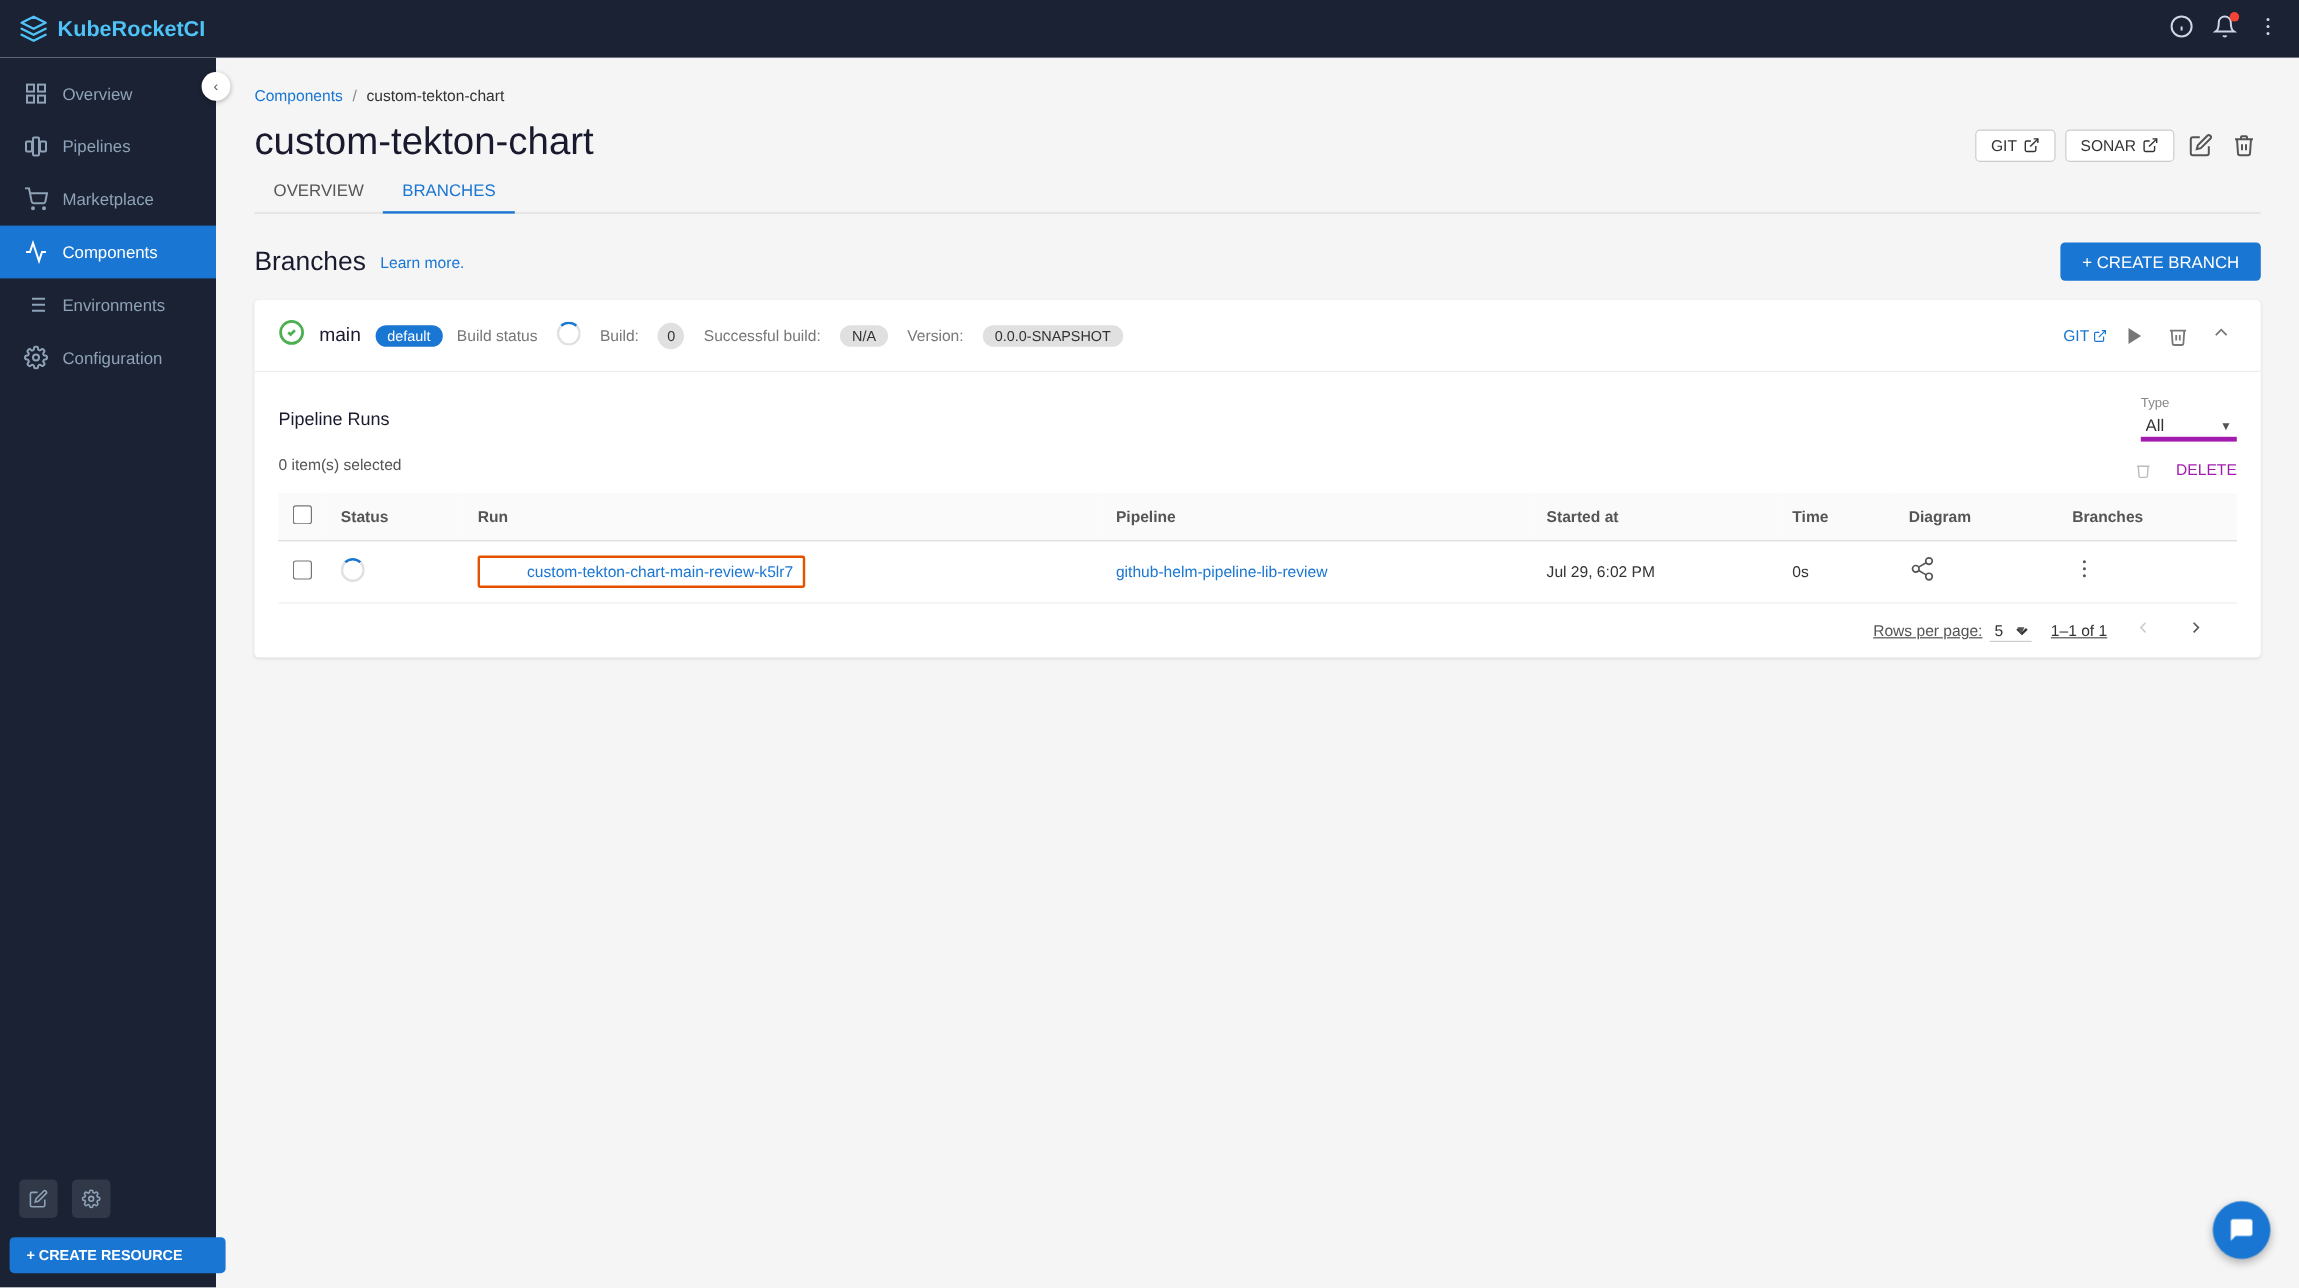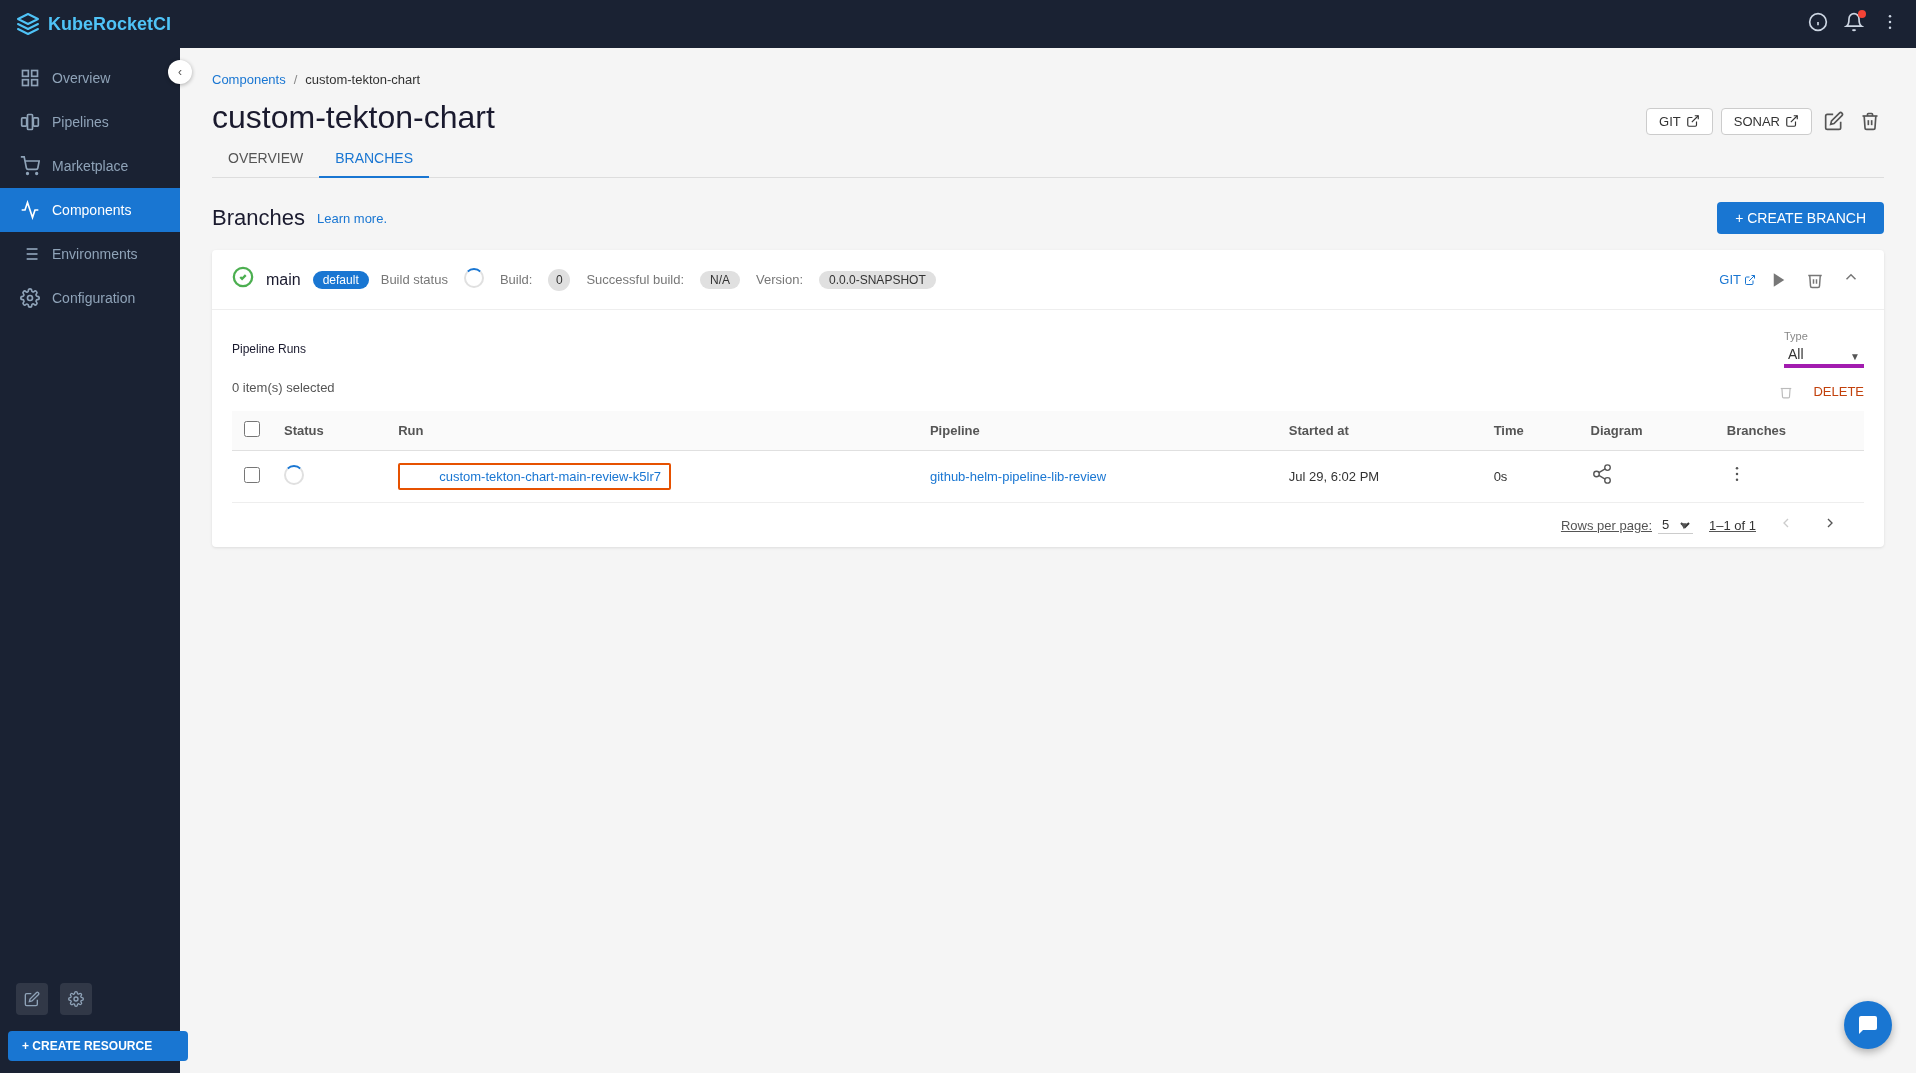--- a/index.html
+++ b/index.html
@@ -220,41 +220,41 @@
       color: #333;
     }
     .branch-actions { display: flex; align-items: center; gap: 10px; margin-left: auto; }
     .branch-git-link { font-size: 13px; color: #1976d2; cursor: pointer; display: flex; align-items: center; gap: 3px; }
     .action-icon-btn { background: none; border: none; cursor: pointer; color: #777; padding: 4px; font-size: 16px; display: flex; align-items: center; }
     .chevron-btn { background: none; border: none; cursor: pointer; color: #777; font-size: 18px; padding: 4px; }
 
     
     .pipeline-section { padding: 20px 20px 0 20px; }
     .pipeline-header { display: flex; align-items: center; justify-content: space-between; margin-bottom: 12px; }
-    .pipeline-title { font-size: 12px; font-weight: 500; color: #1a1a2e; }
+    .pipeline-title { font-size: 15px; font-weight: 500; color: #1a1a2e; }
     .type-filter { display: flex; flex-direction: column; }
     .type-label { font-size: 11px; color: #888; margin-bottom: 2px; }
     .type-select {
       border: none;
       border-bottom: 4px solid #a21caf;
       font-size: 14px;
       padding: 2px 24px 2px 4px;
       background: transparent;
       color: #333;
       cursor: pointer;
       appearance: none;
       min-width: 80px;
     }
     .select-wrapper { position: relative; display: inline-block; }
     .select-wrapper::after { content: '▼'; font-size: 10px; position: absolute; right: 4px; top: 50%; transform: translateY(-50%); pointer-events: none; color: #555; }
     .selected-count { font-size: 13px; color: #555; margin-bottom: 8px; }
     .delete-btn {
       background: none;
       border: none;
-      color: #c2410c;
+      color: #a21caf;
       font-size: 13px;
       cursor: pointer;
       display: flex;
       align-items: center;
       gap: 20px;
     }
 
     
     .pipeline-table { width: 100%; border-collapse: collapse; }
     .pipeline-table th {

